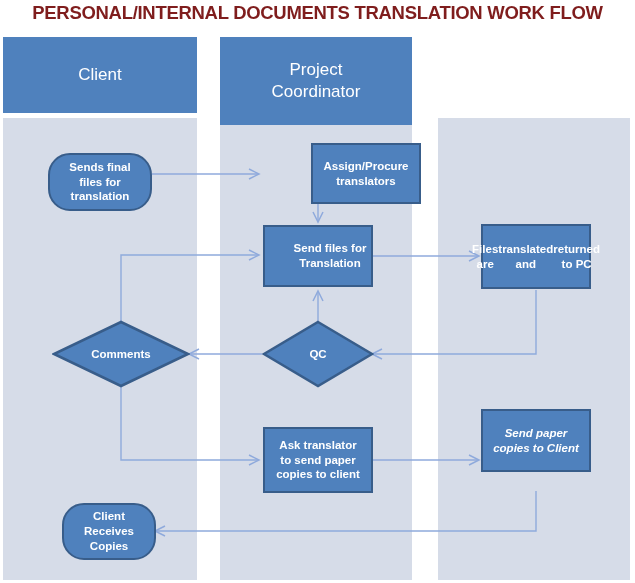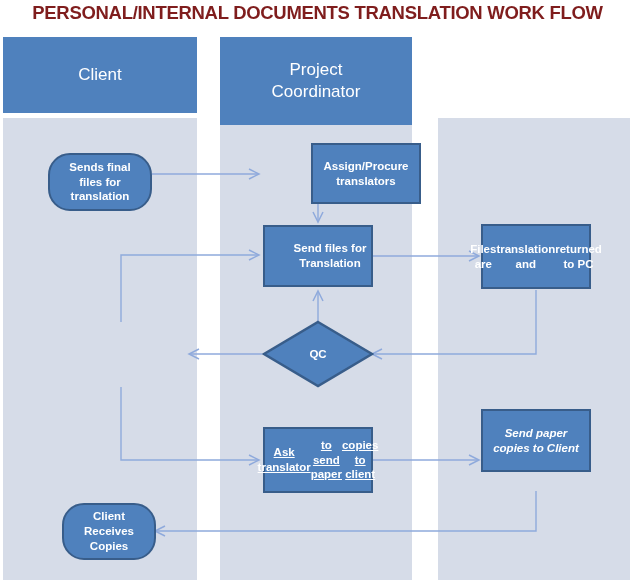--- a/index.html
+++ b/index.html
@@ -168,37 +168,43 @@
   <div class="node" style="left:263px; top:143px; width:110px; height:61px; flex-direction:column;margin-left:48px;">
     <span>Assign/Procure</span>
     <span>translators</span>
   </div>
 
   <div class="node" style="left:263px; top:225px; width:110px; height:62px; flex-direction:column;padding-left:28px;">
     <span>Send files for</span>
     <span>Translation</span>
   </div>
 
-  <div class="node" style="left:263px; top:427px; width:110px; height:66px; flex-direction:row;text-decoration:underline;">
+  <div class="node" style="left:263px; top:427px; width:110px; height:66px; flex-direction:column;">
     <span>Ask translator</span>
     <span>to send paper</span>
     <span>copies to client</span>
   </div>
 
   <div class="node" style="left:481px; top:224px; width:110px; height:65px; flex-direction:row;">
     <span>Files are</span>
-    <span>translation and</span>
+    <span>translated and</span>
     <span>returned to PC</span>
   </div>
 
   <div class="node" style="left:481px; top:409px; width:110px; height:63px; flex-direction:column;font-style:italic;">
     <span>Send paper</span>
     <span>copies to Client</span>
   </div>
 
+  <div class="diamond-wrap" style="left:52px; top:320px; width:138px; height:68px;">
+    <svg class="diamond-shape" viewBox="0 0 138 68" preserveAspectRatio="none">
+      <polygon points="69,2 136,34 69,66 2,34" fill="#4f81bd" stroke="#385d8a" stroke-width="2.5"></polygon>
+    </svg>
+    <div class="diamond-label">Comments</div>
+  </div>
 
   <div class="diamond-wrap" style="left:262px; top:320px; width:112px; height:68px;">
     <svg class="diamond-shape" viewBox="0 0 112 68" preserveAspectRatio="none">
       <polygon points="56,2 110,34 56,66 2,34" fill="#4f81bd" stroke="#385d8a" stroke-width="2.5"></polygon>
     </svg>
     <div class="diamond-label">QC</div>
   </div>
 
   <div class="node rounded" style="left:62px; top:503px; width:94px; height:57px; flex-direction:column;">
     <span>Client</span>

